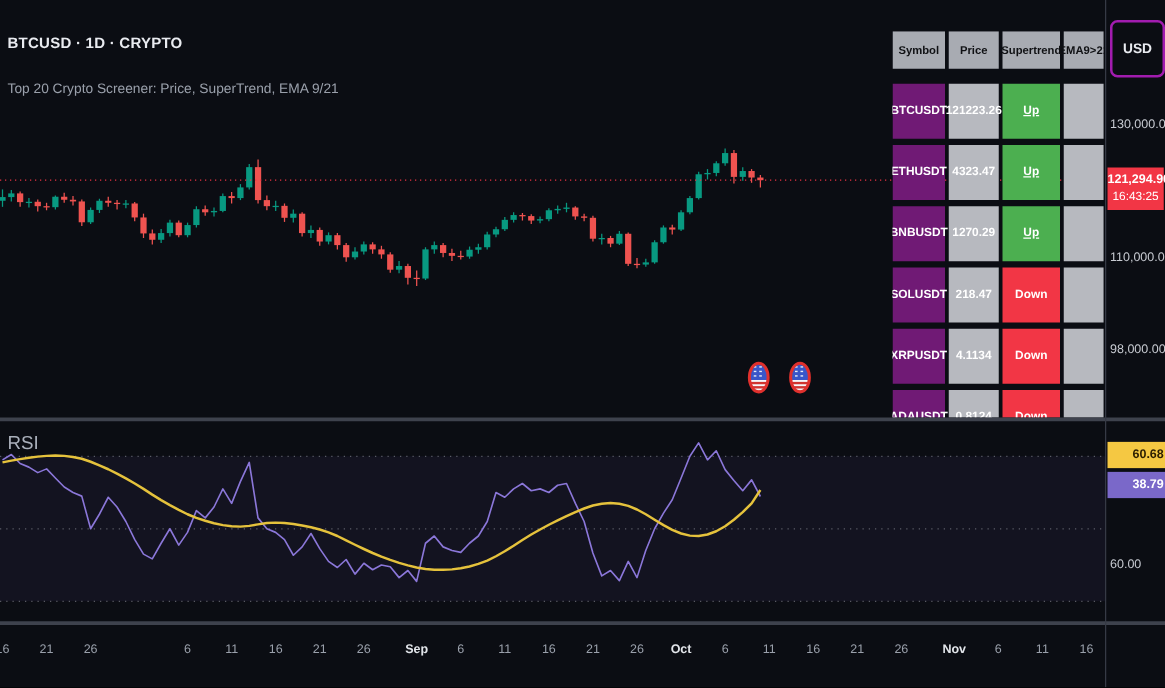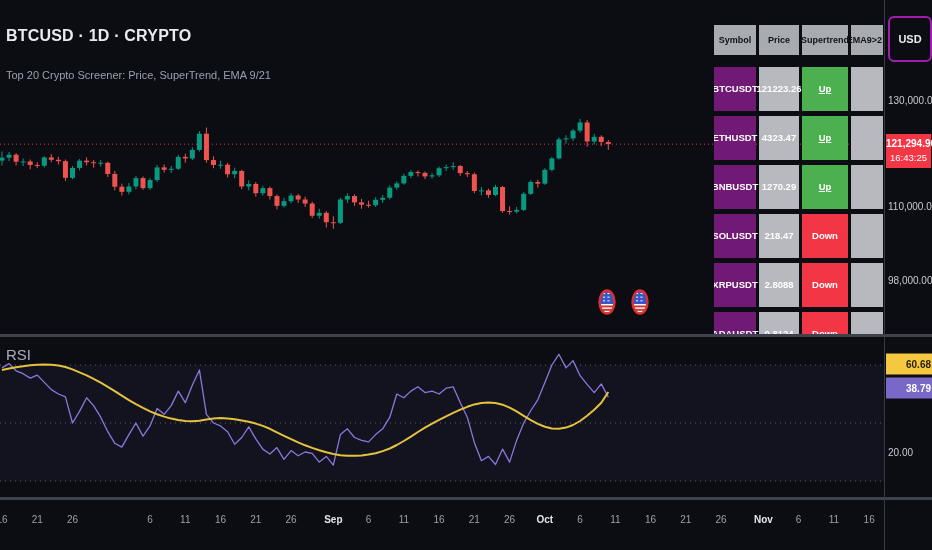--- a/index.html
+++ b/index.html
@@ -1,21 +1,21 @@
 <!DOCTYPE html>
 <html><head>
 <meta charset="utf-8">
 <style>
   html,body{margin:0;padding:0;background:#000;}
   .stage{position:relative;width:932px;height:550px;background:#0b0d13;overflow:hidden;
          font-family:"Liberation Sans",sans-serif;-webkit-font-smoothing:antialiased;}
   svg#chart-svg{position:absolute;left:0;top:0;}
   
   .legend{position:absolute;left:6px;top:27px;z-index:5;}
-  .legend .t1{font-size:16px;font-weight:700;color:#e9ebf0;letter-spacing:.2px;}
+  .legend .t1{font-size:12px;font-weight:700;color:#e9ebf0;letter-spacing:.2px;}
   .legend .t2{font-size:11px;font-weight:400;color:#9aa0ab;margin-top:24px;}
   
   .screener{position:absolute;left:714px;top:25px;width:169px;height:309px;overflow:hidden;z-index:6;}
   .srow{display:grid;grid-template-columns:42px 40px 46px 32px;column-gap:3px;margin-bottom:5px;}
   .srow.head{margin-bottom:12px;}
   .cell{height:44px;display:flex;align-items:center;justify-content:center;
         font-size:9.5px;font-weight:700;color:#fff;text-align:center;line-height:1;}
   .head .cell{height:30px;color:#101114;background:#a8abb2;font-size:9px;}
   .cell.sym{background:#701a75;}
   .cell.price{background:#b7b9bf;}
@@ -306,21 +306,21 @@
         <div class="cell ema"></div>
       </div>
       <div class="srow ">
         <div class="cell sym">SOLUSDT</div>
         <div class="cell price">218.47</div>
         <div class="cell down">Down</div>
         <div class="cell ema"></div>
       </div>
       <div class="srow ">
         <div class="cell sym">XRPUSDT</div>
-        <div class="cell price">2.8088</div>
+        <div class="cell price">4.1134</div>
         <div class="cell down">Down</div>
         <div class="cell ema"></div>
       </div>
       <div class="srow ">
         <div class="cell sym">ADAUSDT</div>
         <div class="cell price">0.8124</div>
         <div class="cell down">Down</div>
         <div class="cell ema"></div>
       </div>
     </div>
@@ -330,21 +330,21 @@
   <div class="vborder"></div>
 
   <div class="paxis" id="paxis">
     <div class="usd-btn">USD</div>
     <div class="lastp" id="lastp" style="top: 134.151px;">
       <div class="lp1">121,294.90</div>
       <div class="lp2">16:43:25</div>
     </div>
     <div class="rsibox ma" id="rsiboxma" style="top: 364px;">60.68</div>
     <div class="rsibox line" id="rsiboxline" style="top: 388px;">38.79</div>
-    <div class="plabel" id="rsilevel" style="top: 452px;">20.00</div>
+    <div class="plabel" id="rsilevel" style="top: 452px;">60.00</div>
   <div class="plabel" style="top: 100px;">130,000.00</div>
       <div class="plabel" style="top: 206px;">110,000.00</div>
       <div class="plabel" style="top: 280px;">98,000.00</div>
     </div>
 
   <div class="rsi-title">RSI</div>
 
   <div class="taxis" id="taxis">
       <span class="tick" style="left: 2px;">16</span>
       <span class="tick" style="left: 37.25px;">21</span>

